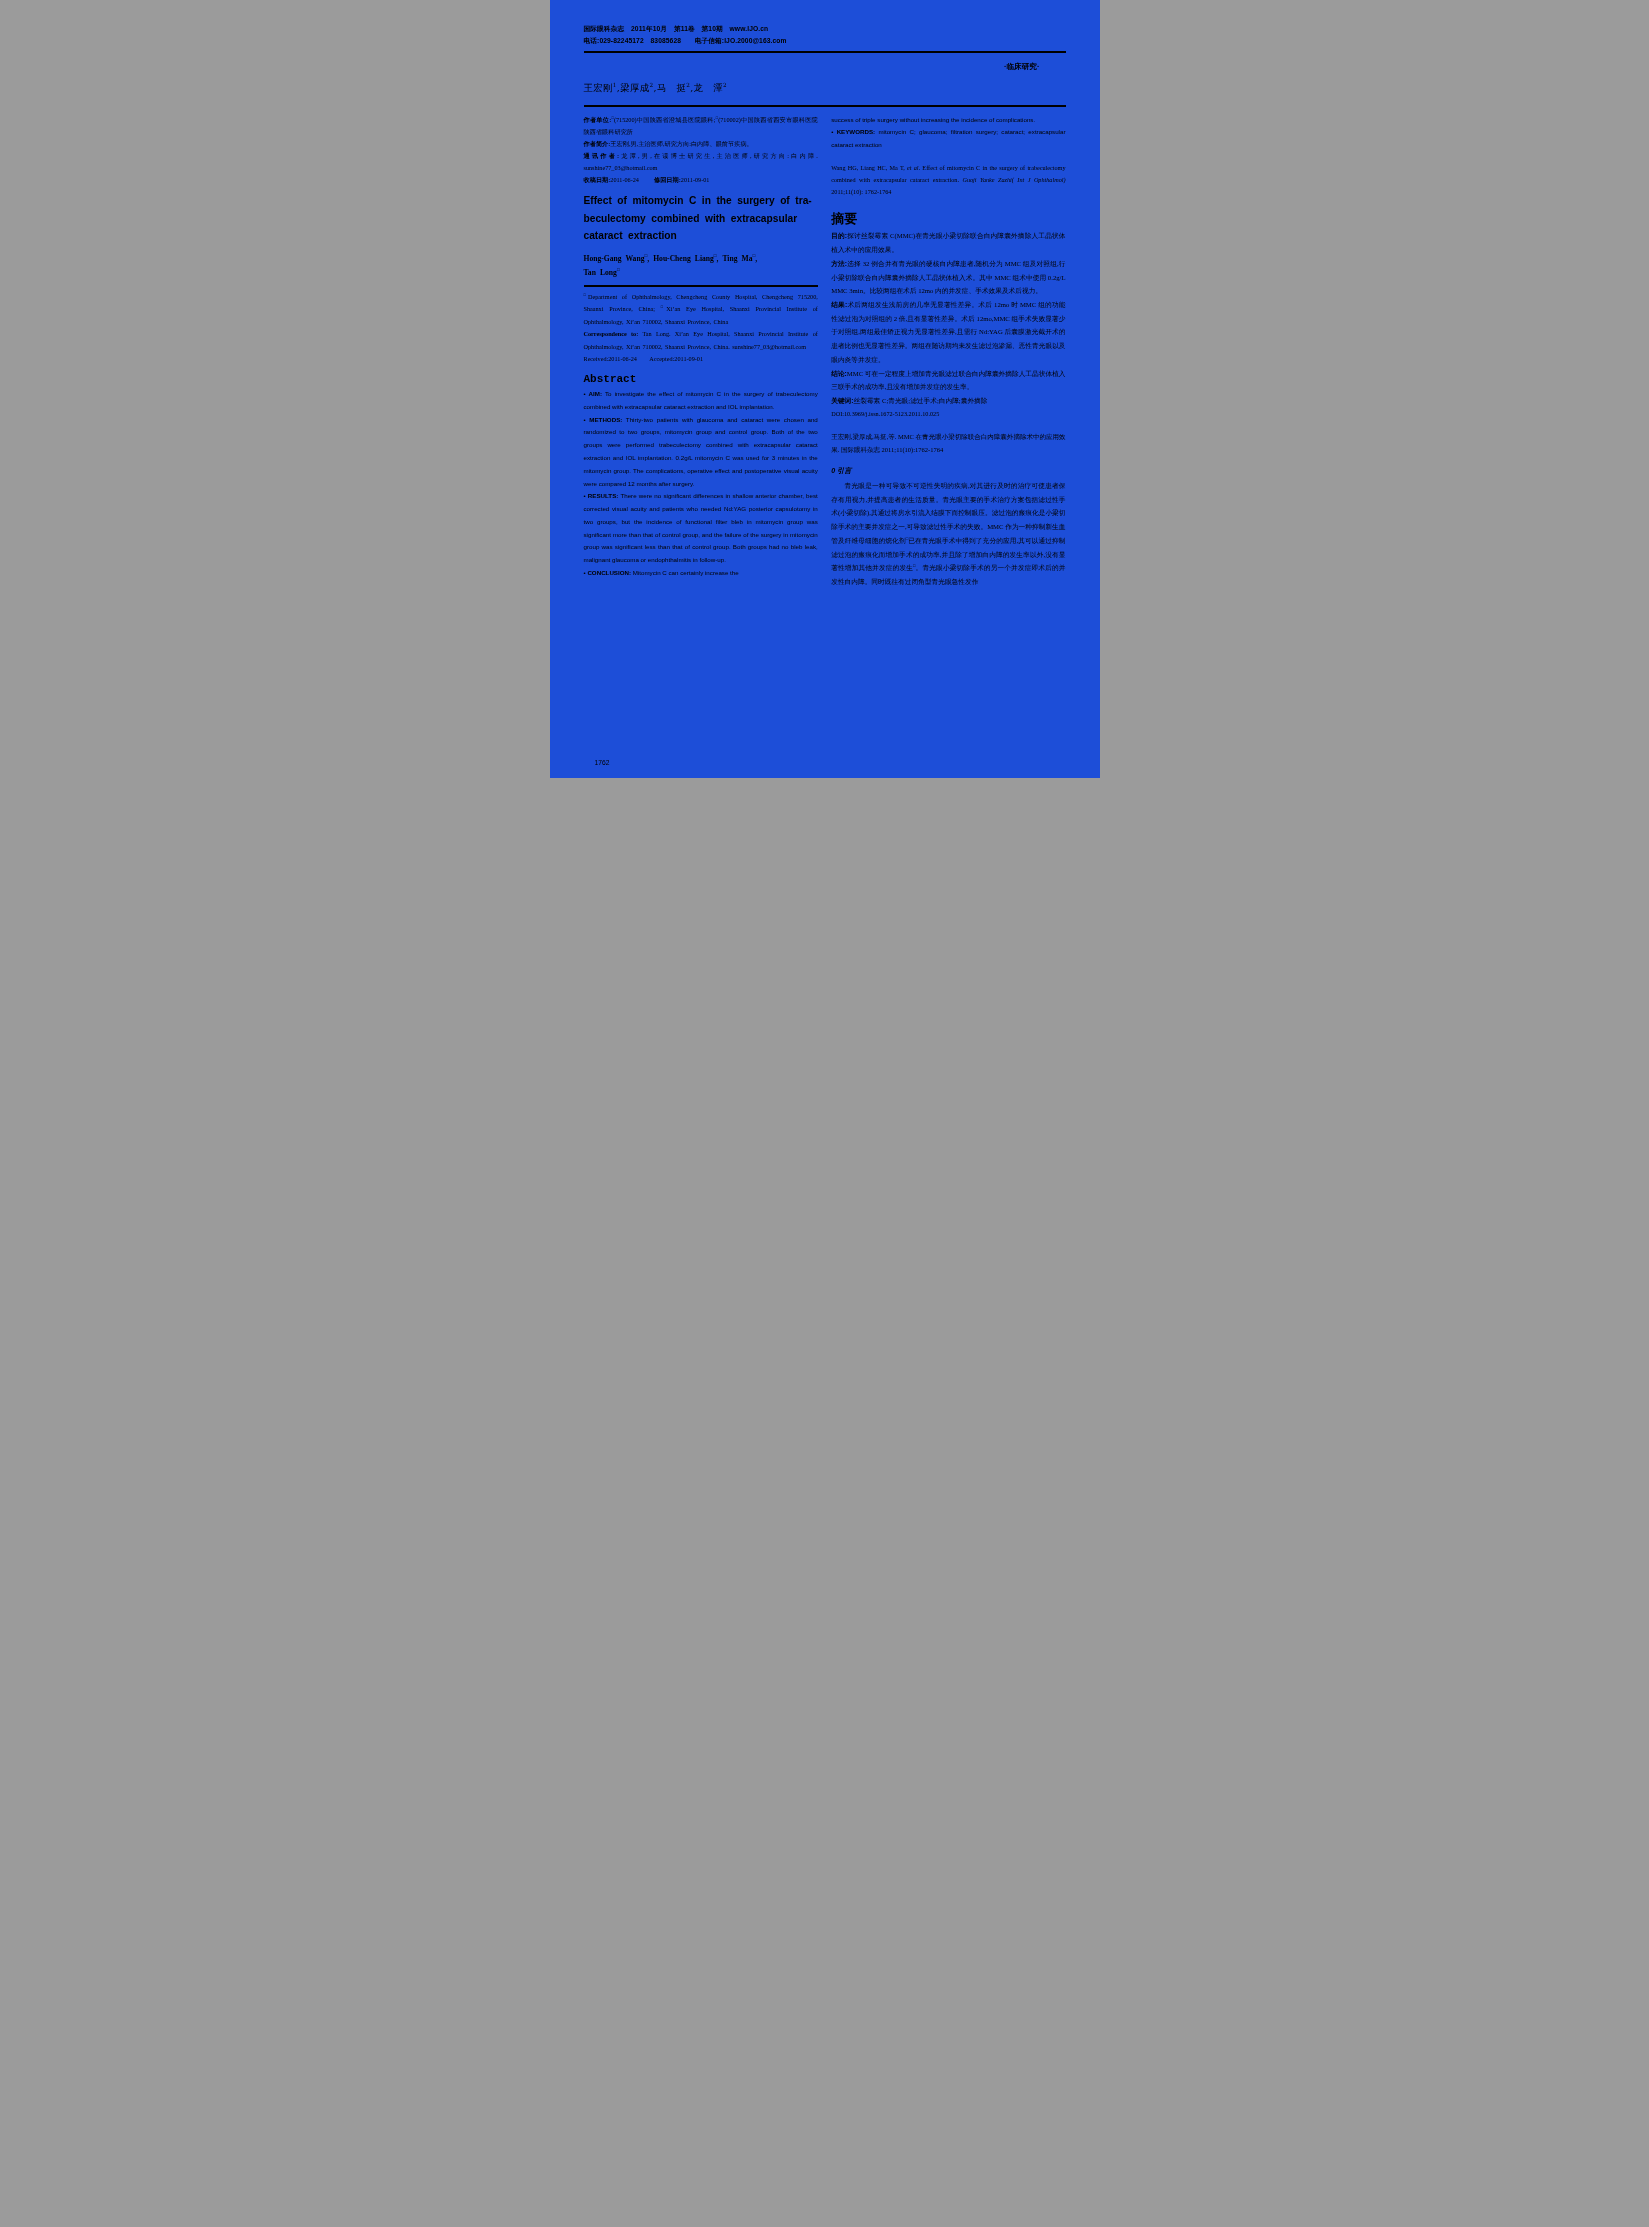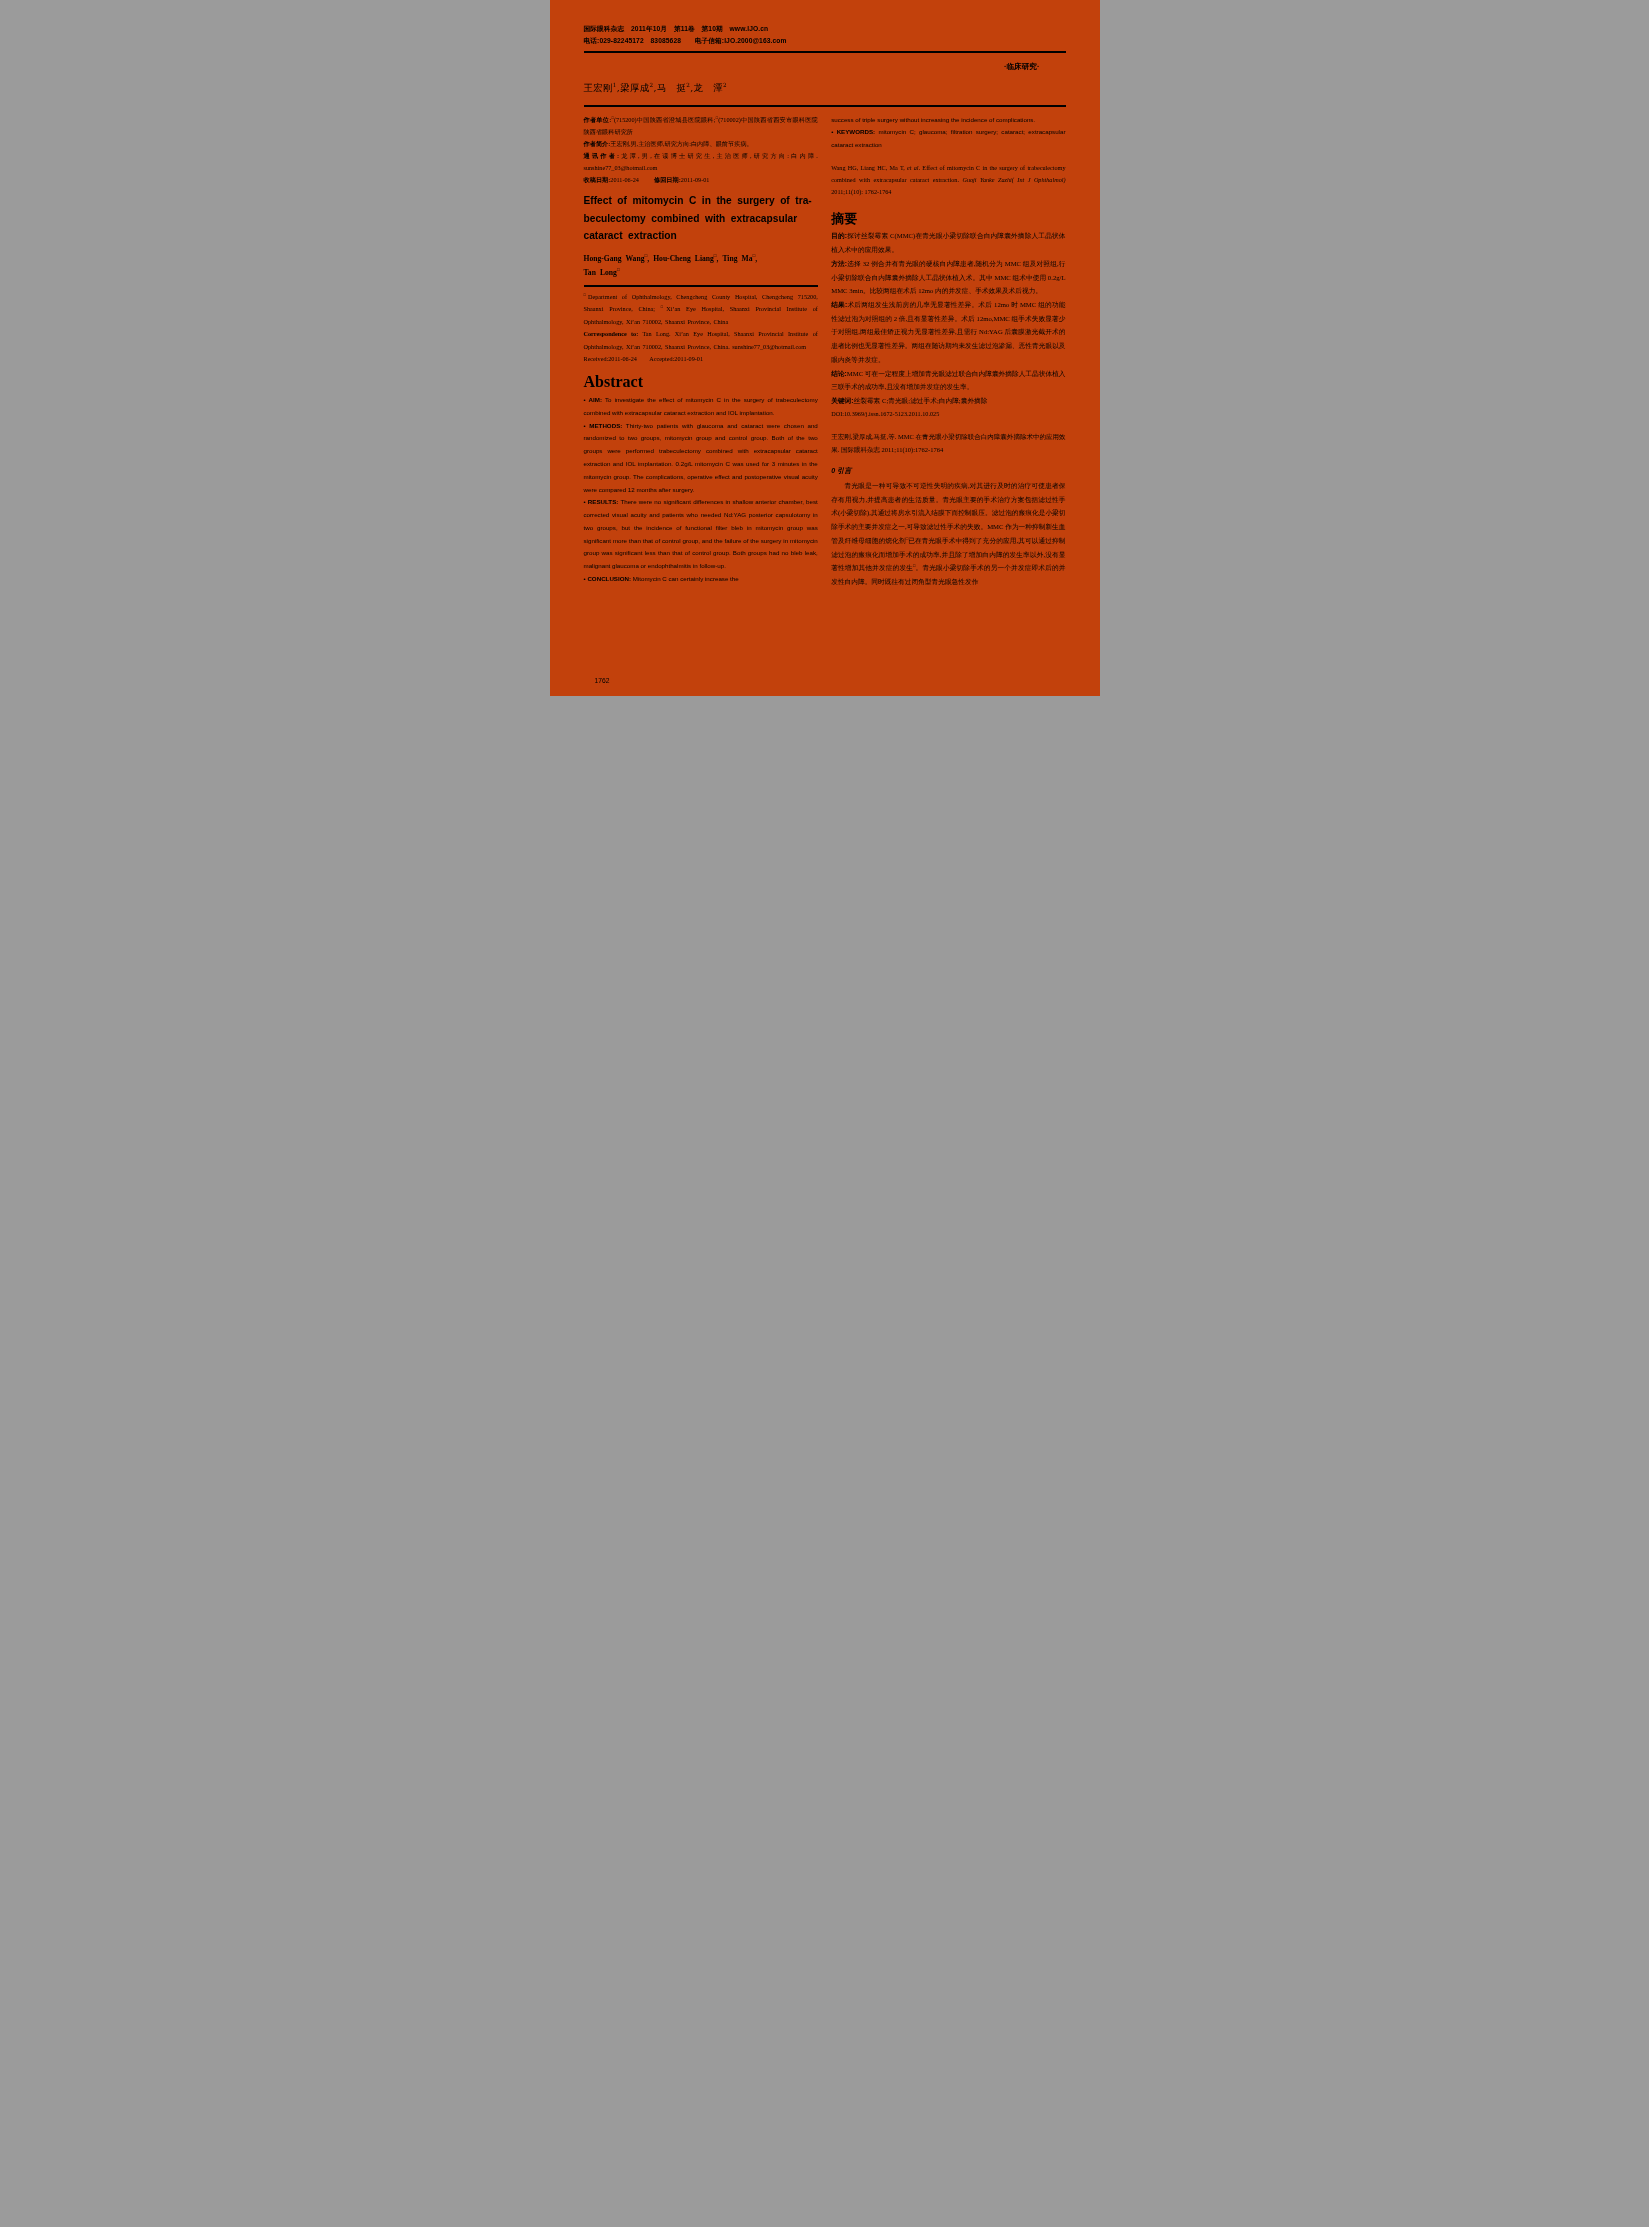--- a/index.html
+++ b/index.html
@@ -1,17 +1,17 @@
 <!DOCTYPE html>
 <html lang="zh" style="font-size:7.1px"><head>
 <meta charset="utf-8">
 <style>
   html,body { margin:0; padding:0; background:#9b9b9b; }
   .page {
-    width:550px; height:696px; margin:0 auto; background:#c2410c; color:#000;
+    width:550px; height:778px; margin:0 auto; background:#1d4ed8; color:#000;
     position:relative; box-sizing:border-box; padding:23px 34px 0 34px; overflow:hidden;
     font-family:"Liberation Serif", serif;
   }
   sup { font-size:60%; vertical-align:super; line-height:0; }
   i { font-style:italic; }
 
   
   .hdr { font-family:"Liberation Sans", sans-serif; font-weight:bold; font-size:6.7px; line-height:1.85; letter-spacing:0.1px; }
   .hdr-rule { height:1.8px; background:#000; margin-top:3.1px; }
   .category { text-align:right; font-family:"DejaVu Serif", serif; font-weight:bold; font-size:7.6px; margin:9px 26px 0 0; }
@@ -27,21 +27,21 @@
 
   .fn { font-size:6.2px; line-height:1.95; text-align:justify; margin:0; }
   .fn b, .abs-cn b, .h-sans { font-family:"Liberation Sans", sans-serif; }
   .dates-gap { display:inline-block; width:15px; }
 
   .title-en { font-family:"Liberation Sans", sans-serif; font-weight:bold; font-size:10.2px; line-height:1.72; margin-top:6px; white-space:pre-line; word-spacing:2.7px; }
   .authors-en { font-weight:bold; font-size:7.6px; line-height:1.85; margin-top:7.1px; white-space:pre-line; word-spacing:2.2px; }
   .fn-rule { height:1.3px; background:#000; margin-top:5.3px; margin-bottom:4.5px; }
   .affil { font-size:6.2px; line-height:2.0; text-align:justify; margin:0; word-spacing:0.9px; }
 
-  .abstract-h { font-family:Liberation Serif, serif; font-weight:bold; font-size:16px; margin:8px 0 2.7px 0; }
+  .abstract-h { font-family:Liberation Mono, monospace; font-weight:bold; font-size:11px; margin:8px 0 2.7px 0; }
   .abs p { font-family:"Liberation Sans", sans-serif; font-size:6.2px; line-height:2.06; text-align:justify; margin:0; }
   .abs b { font-weight:bold; }
 
   .cite-en { font-size:6.2px; line-height:2.0; text-align:justify; margin:9.8px 0 0 0; }
   .h-cn { font-family:"Liberation Sans", sans-serif; font-weight:bold; font-size:13px; margin:10.7px 0 1.8px 0; }
   .abs-cn p { font-size:6.7px; line-height:2.05; text-align:justify; margin:0; }
   .doi-line { font-size:6.2px; line-height:2.05; margin:0; }
   .cite-cn { font-size:6.5px; line-height:2.0; text-align:justify; margin:9px 0 0 0; }
   .intro-h { font-family:"Liberation Sans", sans-serif; font-weight:bold; font-size:7.1px; margin:10.7px 0 2.7px 0;font-style:italic; }
   .intro-p { font-size:6.7px; line-height:2.05; text-align:justify; text-indent:2em; margin:0; }

